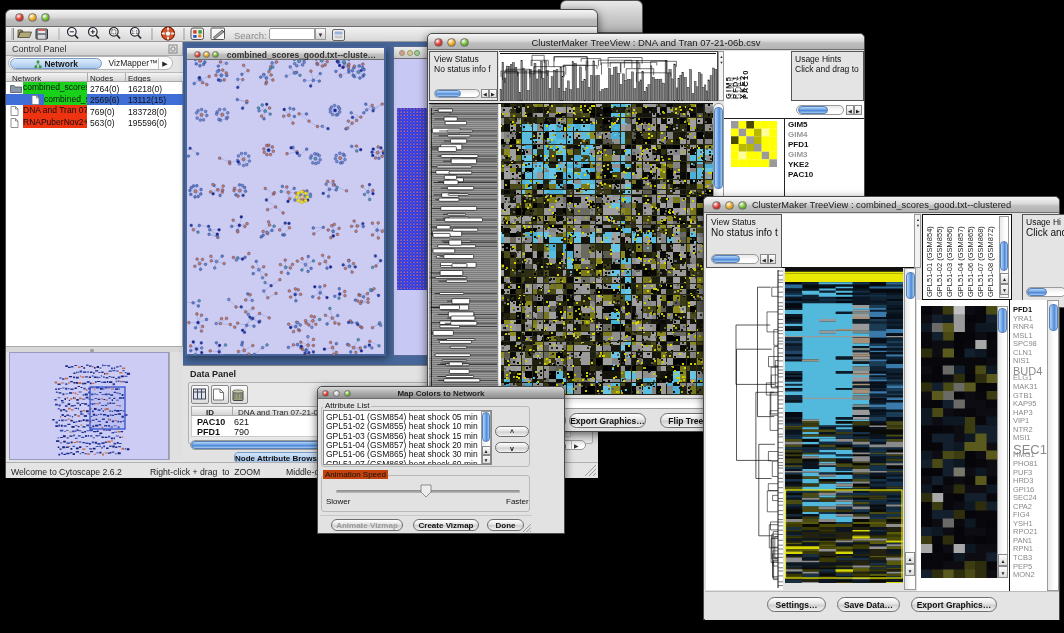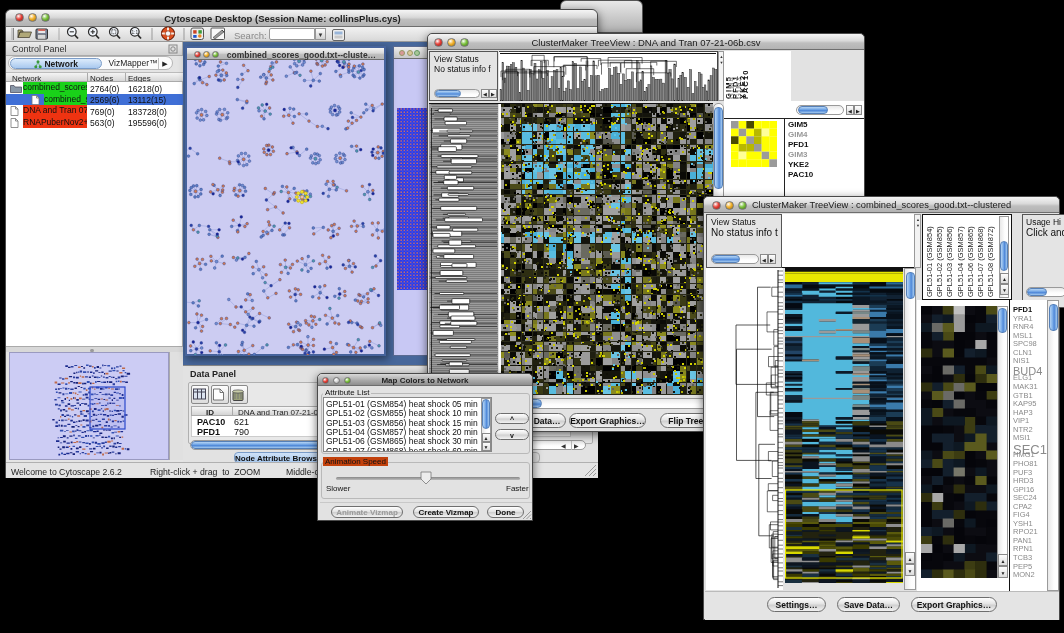--- a/index.html
+++ b/index.html
@@ -29,21 +29,20 @@
 .panelb{position:absolute;border:1px solid #555;background:#e4e4e4;}
 .txt{position:absolute;white-space:nowrap;}
 .ethc{position:absolute;border:1px solid #b9b9b9;border-radius:3px;}
 </style></head><body>
 <div class="abs" style="left:560px;top:0;width:83px;height:33px;background:linear-gradient(#e8e8e8,#b0b0b0);border:1px solid #555;border-radius:6px 6px 0 0"></div>
 <div class="win" style="left:5px;top:9px;width:593px;height:469px;border-radius:6px 6px 0 0;background:#e4e4e4">
     <div class="tbar" style="height:17px;border-radius:6px 6px 0 0"></div>
     <div class="tl" style="left:9px;top:2.5px;width:9px;height:9px;background:radial-gradient(circle at 35% 30%,#fff 0%,#e8433a 45%,#8e1510 100%);border:0.5px solid #777"></div>
     <div class="tl" style="left:22px;top:2.5px;width:9px;height:9px;background:radial-gradient(circle at 35% 30%,#fff 0%,#f3b32e 45%,#9a6a08 100%);border:0.5px solid #777"></div>
     <div class="tl" style="left:35px;top:2.5px;width:9px;height:9px;background:radial-gradient(circle at 35% 30%,#fff 0%,#7ec440 45%,#3f7010 100%);border:0.5px solid #777"></div>
-    <div class="ttext" style="top:3px;right:38px;font-size:9.5px;font-weight:bold;color:#222">Cytoscape Desktop (Session Name: collinsPlus.cys)</div>
     <div class="abs" style="left:0;top:17px;width:100%;height:15px;background:linear-gradient(#f2f2f2,#d8d8d8);border-bottom:1px solid #9a9a9a"></div>
     <svg class="abs" style="left:0;top:16px" width="360" height="16" viewBox="0 0 360 16">
       <line x1="6" y1="2" x2="6" y2="14" stroke="#aaa"></line>
       <line x1="7.5" y1="2" x2="7.5" y2="14" stroke="#888"></line>
       <path d="M12 11.5 L14 6 L25.5 6 L23.5 11.5 Z M12 11.5 L12 4 L16 4 L17.2 5.8 L14 6 Z" fill="#b0a878" stroke="#4a4435" stroke-width="0.8"></path>
       <rect x="30" y="3" width="11.5" height="10" rx="1" fill="#7a8296" stroke="#333"></rect>
       <rect x="32.2" y="3.4" width="7" height="3.6" fill="#e8e8e8"></rect>
       <rect x="32.2" y="3.4" width="7" height="1.3" fill="#cc3322"></rect>
       <rect x="31.8" y="8.6" width="8" height="4.4" fill="#d8d8d8" stroke="#555" stroke-width="0.4"></rect>
       <line x1="53" y1="2" x2="53" y2="14" stroke="#aaa"></line>
@@ -389,20 +388,24 @@
     </div>
     <div class="abs" style="left:296px;top:17px;width:24px;height:50px;background:#fff;overflow:hidden"><svg width="24" height="50">
         <text transform="translate(6.5,48) rotate(-90)" font-size="7.5" font-weight="bold" letter-spacing="1.2" fill="#111" font-family="Liberation Sans">GIM5</text>
         <text transform="translate(10.0,48) rotate(-90)" font-size="7.5" font-weight="bold" letter-spacing="1.2" fill="#999" font-family="Liberation Sans">GIM4</text>
         <text transform="translate(13.5,48) rotate(-90)" font-size="7.5" font-weight="bold" letter-spacing="1.2" fill="#111" font-family="Liberation Sans">PFD1</text>
         <text transform="translate(17.0,48) rotate(-90)" font-size="7.5" font-weight="bold" letter-spacing="1.2" fill="#999" font-family="Liberation Sans">GIM3</text>
         <text transform="translate(20.5,48) rotate(-90)" font-size="7.5" font-weight="bold" letter-spacing="1.2" fill="#111" font-family="Liberation Sans">YKE2</text>
         <text transform="translate(24.0,48) rotate(-90)" font-size="7.5" font-weight="bold" letter-spacing="1.2" fill="#111" font-family="Liberation Sans">PAC10</text>
       </svg></div>
     <div class="abs" style="left:320px;top:17px;width:43px;height:50px;background:#fff"></div>
+    <div class="panelb" style="left:363px;top:17px;width:73px;height:50px">
+      <span class="txt" style="left:3px;top:2px;font-size:8.5px;color:#111">Usage Hints</span>
+      <span class="txt" style="left:3px;top:12px;font-size:8.5px;color:#111">Click and drag to</span>
+    </div>
     <div class="abs" style="left:296px;top:67px;width:140px;height:18px;background:#fff">
       <div class="track" style="left:72px;top:4px;width:48px;height:10px"></div>
       <div class="aqh" style="left:74px;top:5px;width:30px;height:8px"></div>
       <div class="sqb" style="left:122px;top:4px;width:8px;height:10px;font-size:5px;line-height:10px">◀</div>
       <div class="sqb" style="left:130px;top:4px;width:8px;height:10px;font-size:5px;line-height:10px">▶</div>
       <i class="abs" style="left:0;bottom:0;width:140px;height:1px;background:#222"></i>
     </div>
     <div class="abs" style="left:296px;top:85px;width:140px;height:111px;background:#fff">
       <div class="abs" style="left:7px;top:2px;width:46px;height:46px">
         <svg width="46" height="46" style="position:absolute;left:0;top:0">
@@ -1053,21 +1056,21 @@
       <span class="txt" style="left:3px;top:261.5px;font-size:7.5px;color:#8a8a8a">PEP5</span>
       <span class="txt" style="left:3px;top:270.1px;font-size:7.5px;color:#8a8a8a">MON2</span>
     </div>
     <div class="trackv" style="left:343px;top:103px;width:12px;height:291px"></div>
     <div class="aqv" style="left:344.5px;top:107px;width:9px;height:27px"></div>
     <div class="abs" style="left:1px;top:394px;width:354px;height:29px;background:#e4e4e4;border-top:1px solid #bbb"></div>
     <div class="pill" style="left:63px;top:400px;width:59px;height:15px;font-size:8.5px;line-height:15px">Settings…</div>
     <div class="pill" style="left:133px;top:400px;width:63px;height:15px;font-size:8.5px;line-height:15px">Save Data…</div>
     <div class="pill" style="left:207px;top:400px;width:86px;height:15px;font-size:8.5px;line-height:15px">Export Graphics…</div>
   </div>
-<div class="win" style="left:317px;top:373px;width:216px;height:148px;border-radius:5px 5px 0 0;background:#e2e2e2">
+<div class="win" style="left:317px;top:386px;width:248px;height:148px;border-radius:5px 5px 0 0;background:#e2e2e2">
     <div class="tbar" style="height:12px;border-radius:5px 5px 0 0;background:linear-gradient(#d8d8d8,#a8a8a8 60%,#8e8e8e)"></div>
     <div class="tl" style="left:4px;top:2.5px;width:7px;height:7px;background:radial-gradient(circle at 35% 30%,#fff 0%,#e8433a 45%,#8e1510 100%);border:0.5px solid #777"></div>
     <div class="tl" style="left:15px;top:2.5px;width:7px;height:7px;background:radial-gradient(circle at 35% 30%,#fff 0%,#d8d8d8 45%,#9a9a9a 100%);border:0.5px solid #777"></div>
     <div class="tl" style="left:26px;top:2.5px;width:7px;height:7px;background:radial-gradient(circle at 35% 30%,#fff 0%,#7ec440 45%,#3f7010 100%);border:0.5px solid #777"></div>
     <div class="ttext" style="top:2px;font-size:8px;font-weight:bold;color:#222">Map Colors to Network</div>
     <span class="txt" style="left:5px;top:14px;font-size:8px;color:#111;background:#e2e2e2;padding:0 2px;z-index:3">Attribute List</span>
     <div class="ethc" style="left:3px;top:19px;width:209px;height:61px"></div>
     <div class="abs" style="left:5px;top:23px;width:169px;height:55px;background:#fff;border:1px solid #888;overflow:hidden;font-size:8.5px;color:#111">
       <span class="txt" style="left:2px;top:1.0px">GPL51-01 (GSM854) heat shock 05 min</span>
       <span class="txt" style="left:2px;top:10.3px">GPL51-02 (GSM855) heat shock 10 min</span>

